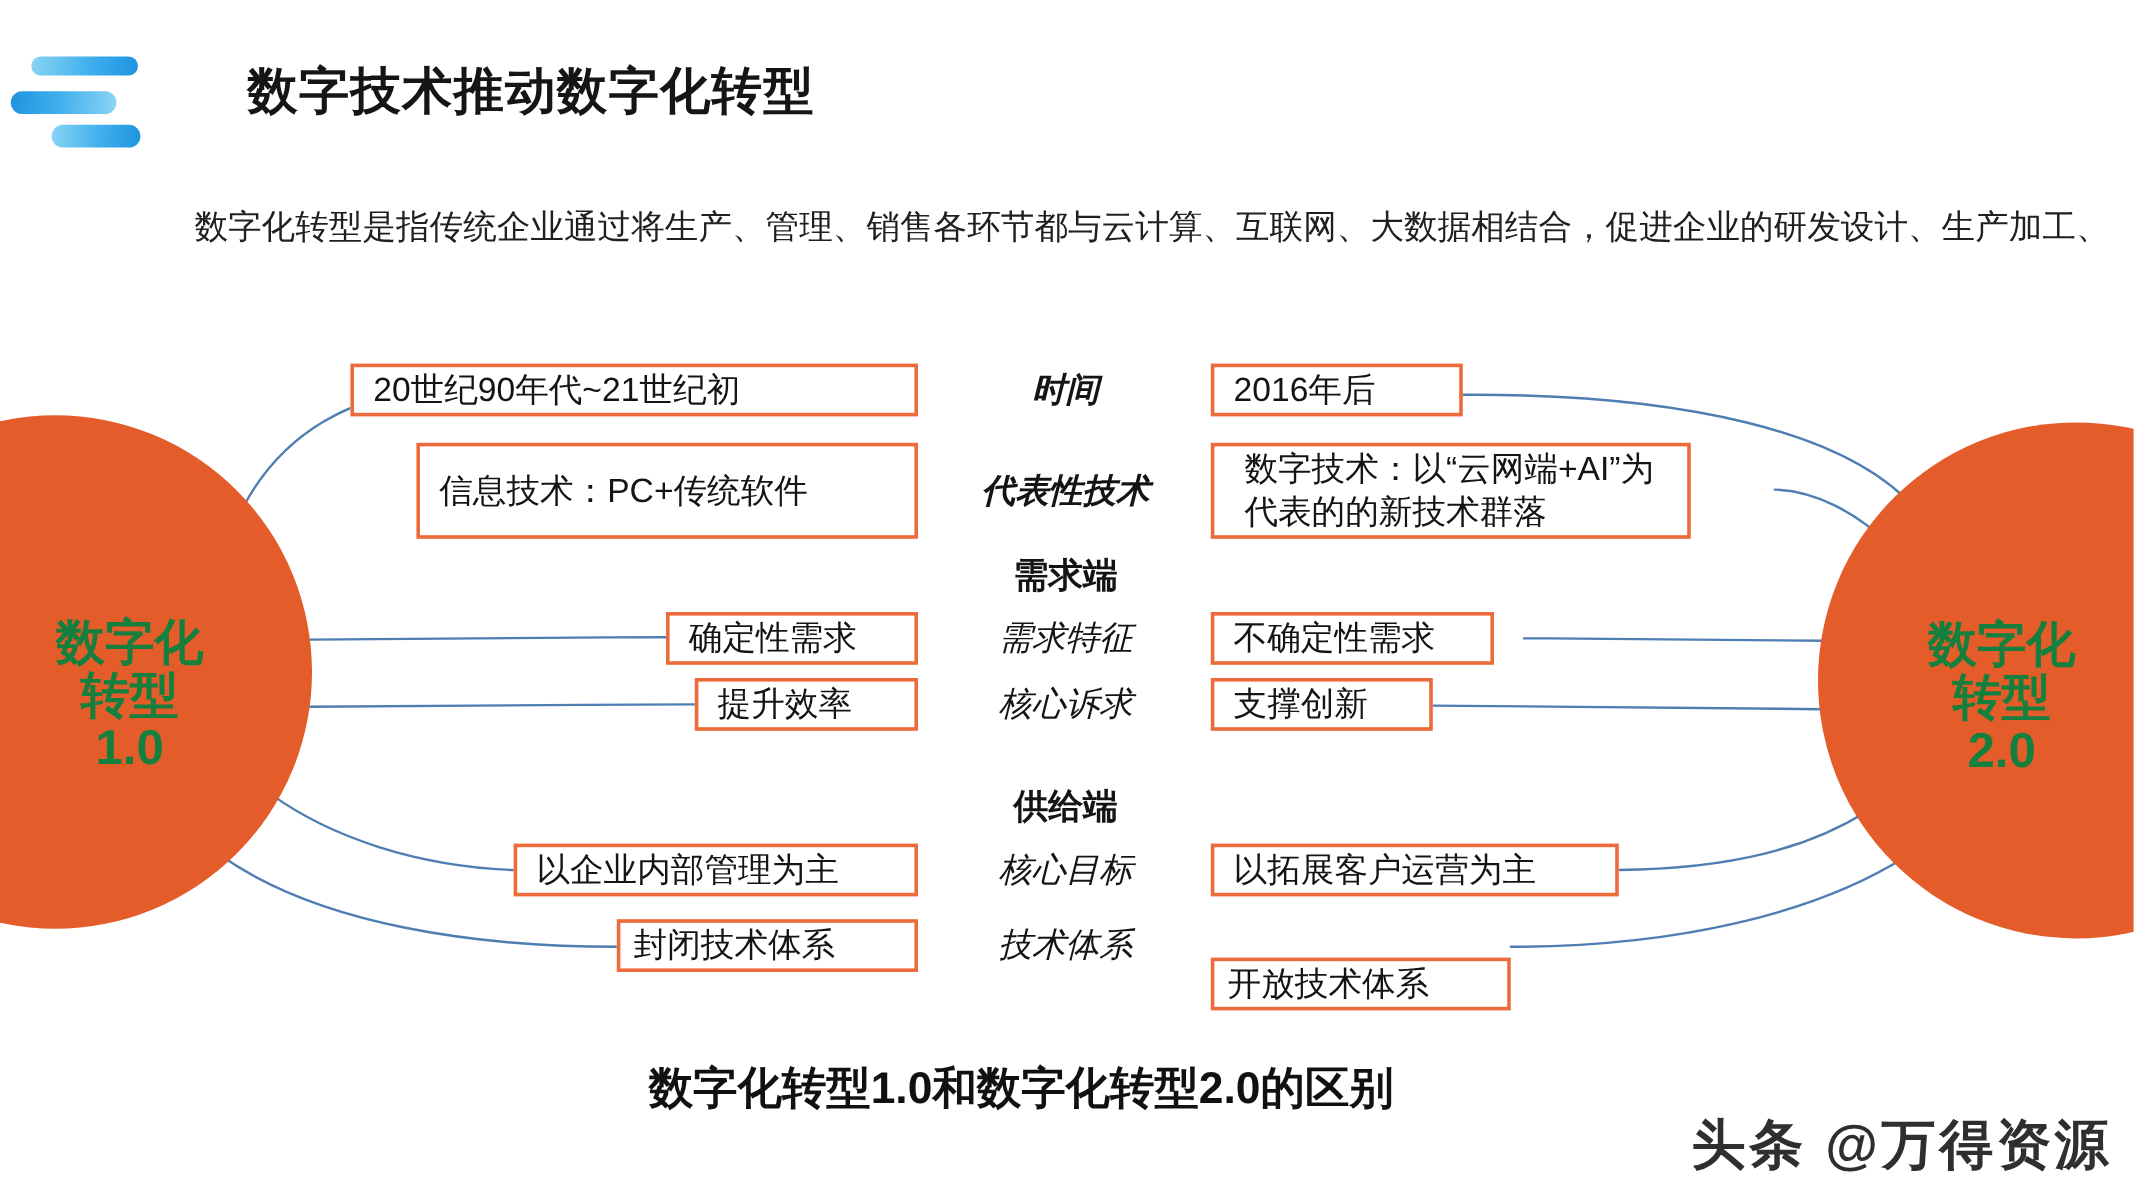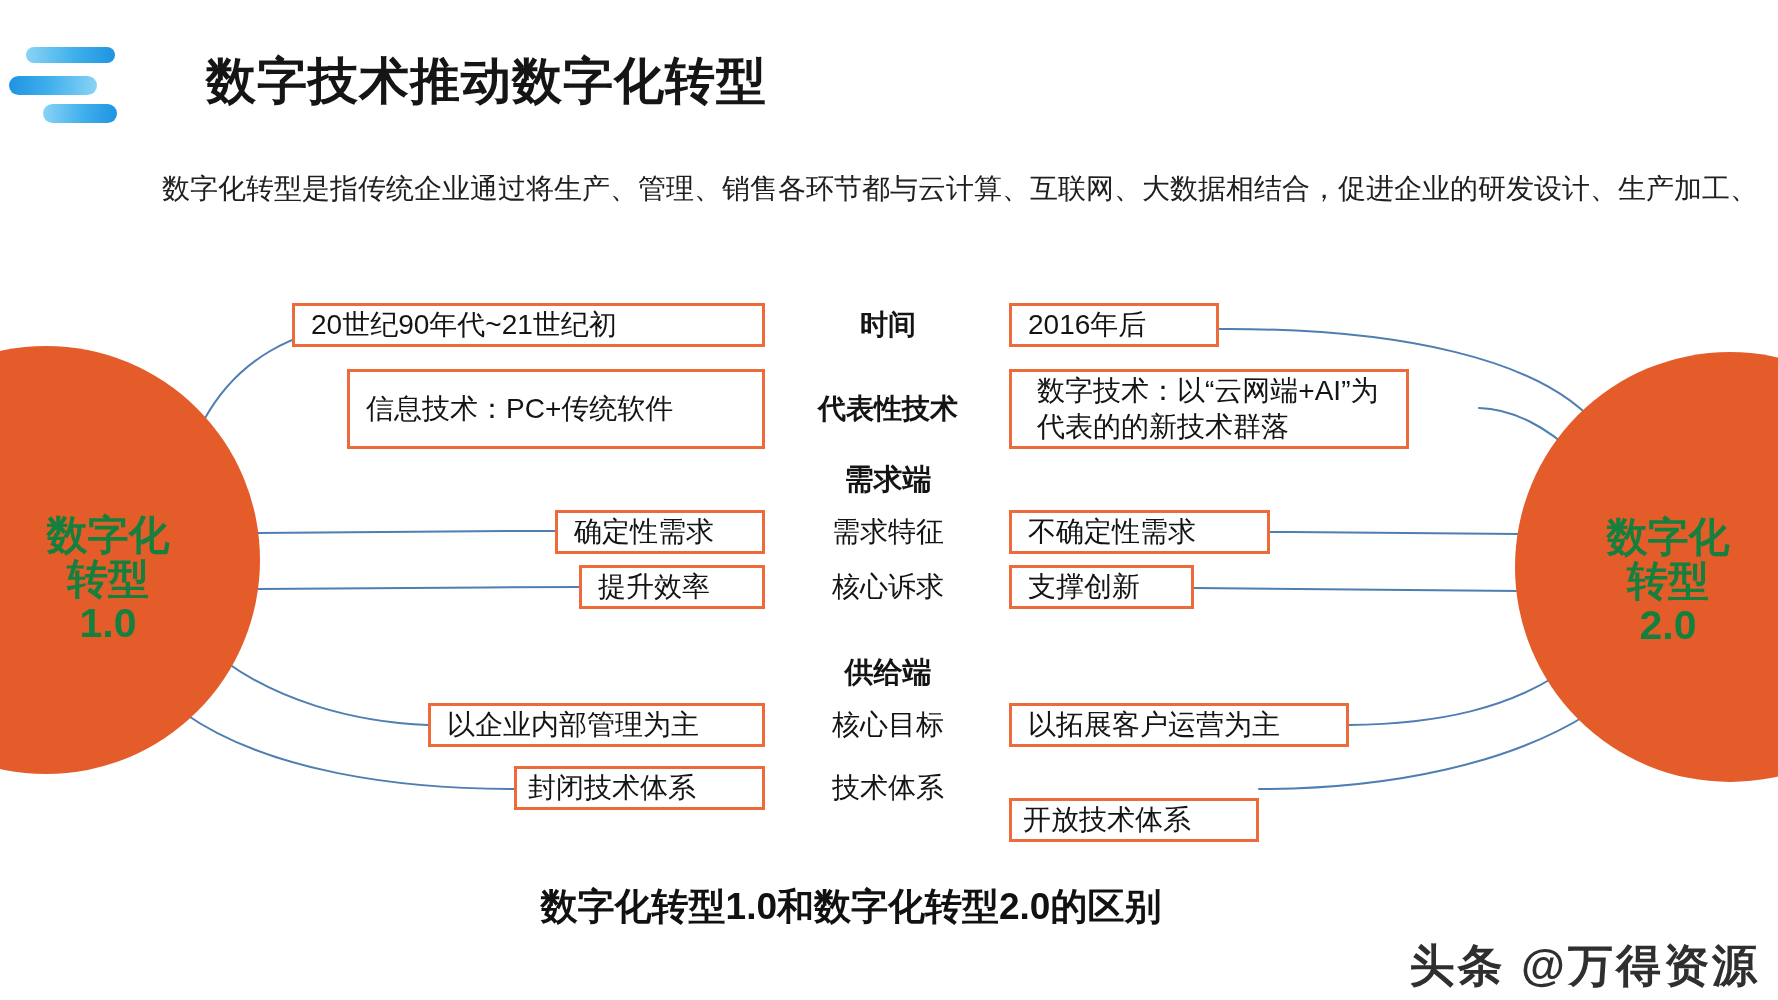--- a/index.html
+++ b/index.html
@@ -6,50 +6,50 @@
   body{
     width:1778px;height:1000px;position:relative;overflow:hidden;
     font-family:"Liberation Sans","DejaVu Sans",sans-serif;
     color:#1c1c1c;
   }
   
   .logo-bar{position:absolute;border-radius:10px;background:linear-gradient(95deg,#8AD4F5 0%,#3FAFEC 55%,#1E93E0 100%);}
   .logo-bar.b1{left:26px;top:47px;width:89px;height:16px;}
   .logo-bar.b2{left:9px;top:76px;width:88px;height:19px;background:linear-gradient(95deg,#1E93E0 0%,#3FAFEC 45%,#8AD4F5 100%);}
   .logo-bar.b3{left:43px;top:104px;width:74px;height:19px;}
-  .page-title{position:absolute;left:206px;top:48px;font-size:50px;font-weight:700;color:#151515;letter-spacing:1px;}
+  .page-title{position:absolute;left:206px;top:48px;font-size:42px;font-weight:700;color:#151515;letter-spacing:1px;}
   
   .intro{position:absolute;left:106px;top:160px;width:1565px;font-size:28px;line-height:57px;color:#202020;}
   .intro .l1{text-indent:2em;white-space:nowrap;}
   .intro .l2{white-space:nowrap;}
   .hl{color:#E8581F;}
   
   .connectors{position:absolute;left:0;top:0;z-index:0;}
   .circle{position:absolute;border-radius:50%;background:#E55C2B;z-index:1;}
   .circle.left{left:-168px;top:346px;width:428px;height:428px;}
   .circle.right{left:1515px;top:352px;width:430px;height:430px;}
   .circle-text{position:absolute;z-index:2;width:160px;text-align:center;color:#15803d;font-weight:700;font-size:41px;line-height:44px;}
   .circle-text.left{left:28px;top:513px;}
   .circle-text.right{left:1588px;top:515px;}
   .obox{position:absolute;z-index:2;box-sizing:border-box;background:#fff;border:3px solid #ED6A3A;
         display:flex;align-items:center;padding:0 16px;font-size:28px;color:#141414;height:44px;}
   .obox.tall{height:80px;line-height:36px;}
   .lbox{right:1013px;justify-content:flex-start;}
   .rbox{left:1009px;}
   .w-l1{width:473px;} .w-l2{width:418px;} .w-l3{width:210px;} .w-l4{width:186px;} .w-l5{width:337px;} .w-l6{width:251px;}
-  .w-r1{width:210px;} .w-r2{width:400px;padding-left:25px;} .w-r3{width:261px;} .w-r4{width:185px;} .w-r5{width:340px;} .w-r6{width:250px;margin-top:32px;}
+  .w-r1{width:210px;} .w-r2{width:400px;padding-left:25px;} .w-r3{width:236px;} .w-r4{width:185px;} .w-r5{width:340px;} .w-r6{width:250px;margin-top:32px;}
   .t-row1{top:303px;} .t-row2{top:369px;} .t-row3{top:510px;} .t-row4{top:565px;} .t-row5{top:703px;} .t-row6{top:766px;padding-left:11px;}
-  .mid-label{position:absolute;z-index:2;left:768px;width:240px;text-align:center;font-size:28px;color:#141414;height:44px;display:flex;align-items:center;justify-content:center;}
+  .mid-label{position:absolute;z-index:2;left:768px;width:240px;text-align:center;font-size:28px;color:#141414;height:44px;display:flex;align-items:center;justify-content:center;font-style:italic;}
   .mid-label.bold{font-weight:700;}
   .lab-row1{top:303px;} .lab-row2{top:387px;} .lab-row3{top:510px;} .lab-row4{top:565px;} .lab-row5{top:703px;} .lab-row6{top:766px;}
   .sec-label{position:absolute;z-index:2;left:768px;width:240px;text-align:center;font-size:29px;font-weight:700;color:#141414;}
   .sec-demand{top:460px;} .sec-supply{top:653px;}
   
   .caption{position:absolute;left:0;top:882px;width:1702px;text-align:center;font-size:37px;font-weight:700;color:#111;}
-  .watermark{position:absolute;right:18px;top:924px;font-size:45px;font-weight:700;color:#2f2f2f;letter-spacing:3px;margin-top:12px;}
+  .watermark{position:absolute;right:18px;top:924px;font-size:45px;font-weight:700;color:#2f2f2f;letter-spacing:3px;}
 </style>
 </head>
 <body>
 
 <div class="logo-bar b1"></div>
 <div class="logo-bar b2"></div>
 <div class="logo-bar b3"></div>
 <div class="page-title">数字技术推动数字化转型</div>
 
 <div class="intro">

